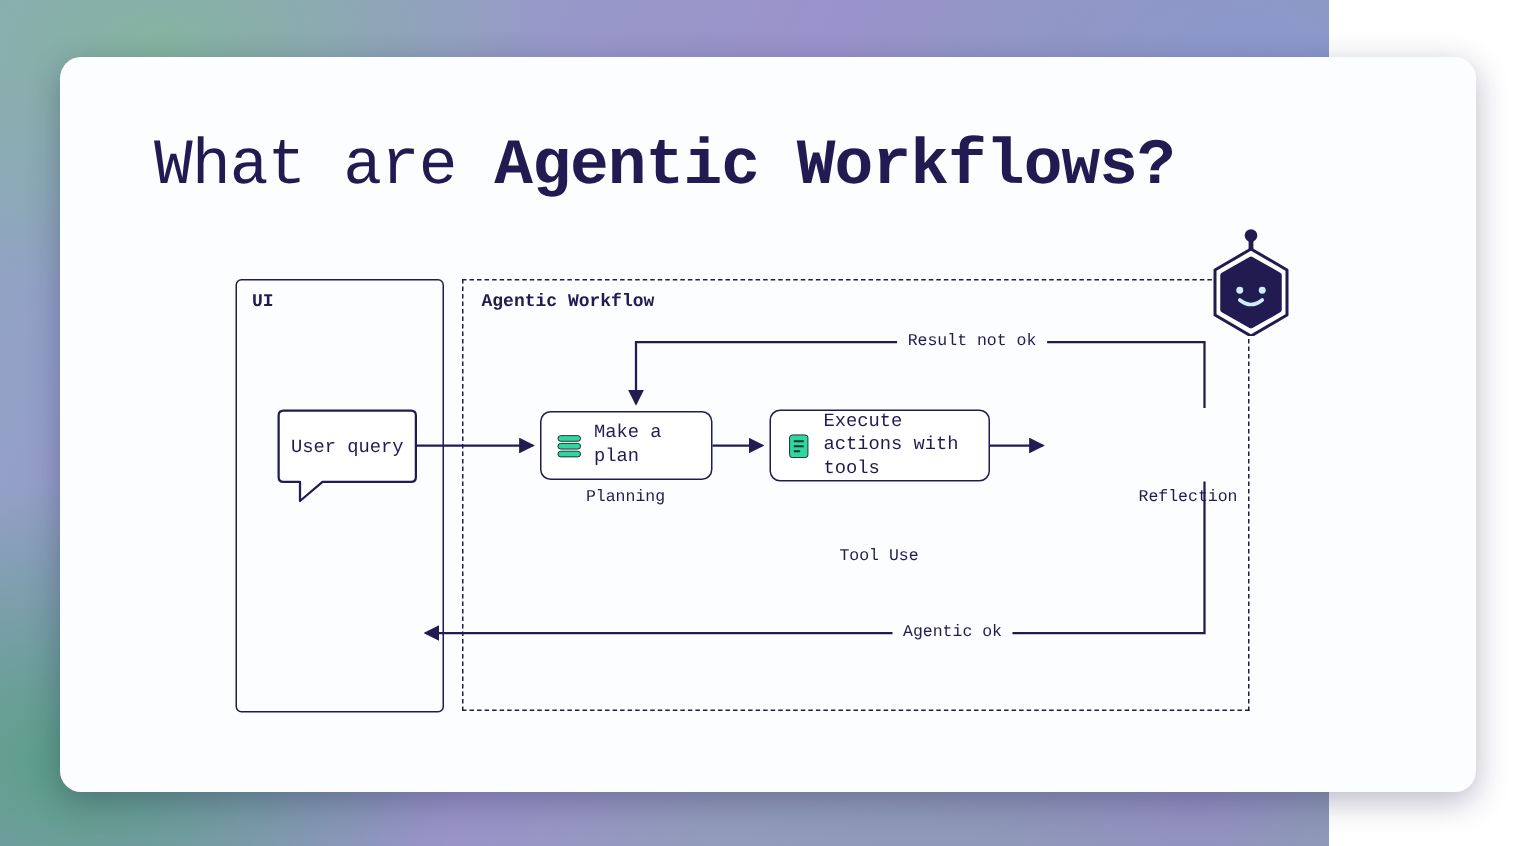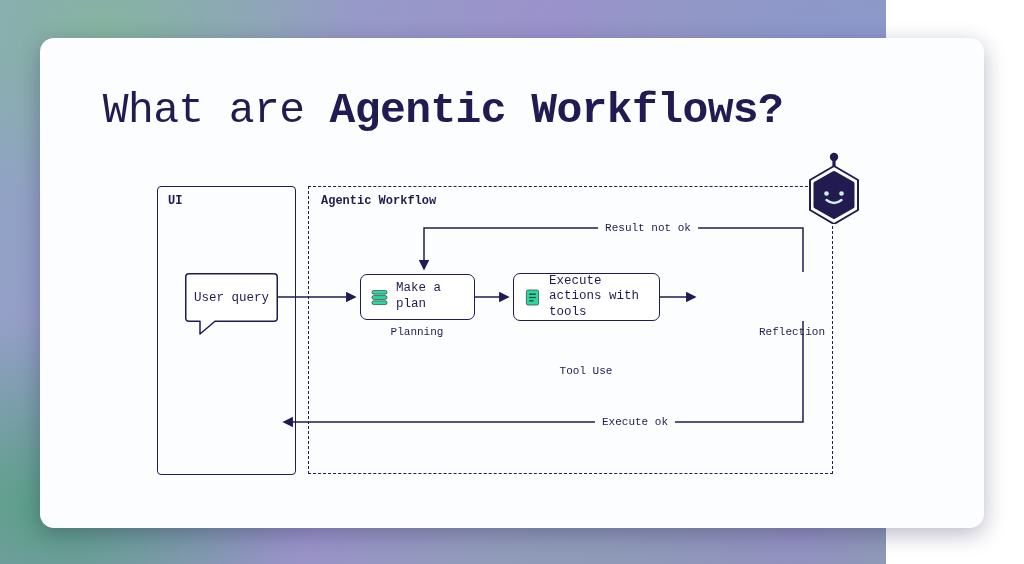--- a/index.html
+++ b/index.html
@@ -146,21 +146,21 @@
     <path d="M475 297 L508 297" fill="none" stroke="#221b52" stroke-width="1.5" marker-end="url(#arrow)"></path>
 
     <path d="M660 297 L695 297" fill="none" stroke="#221b52" stroke-width="1.5" marker-end="url(#arrow)"></path>
 
     <path d="M803 272 L803 228 L424 228 L424 269" fill="none" stroke="#221b52" stroke-width="1.5" marker-end="url(#arrow)"></path>
 
     <path d="M803 321 L803 422 L284 422" fill="none" stroke="#221b52" stroke-width="1.5" marker-end="url(#arrow)"></path>
   </svg>
 
   <div class="edge-label" style="left:648px; top:228px;">Result not ok</div>
-  <div class="edge-label" style="left:635px; top:422px;">Execute ok</div>
+  <div class="edge-label" style="left:635px; top:422px;">Agentic ok</div>
 
   <div class="robot">
     <svg width="56" height="74" viewBox="0 0 56 74">
       <circle cx="28" cy="7" r="4.2" fill="#221b52"></circle>
       <rect x="26.4" y="10" width="3.2" height="11" fill="#221b52"></rect>
       <polygon points="28,16 52,30 52,60 28,74 4,60 4,30" fill="#ffffff" stroke="#221b52" stroke-width="2" stroke-linejoin="round"></polygon>
       <polygon points="28,23 46.5,33.5 46.5,56.5 28,67 9.5,56.5 9.5,33.5" fill="#221b52" stroke="#221b52" stroke-width="4" stroke-linejoin="round"></polygon>
       <circle cx="20.5" cy="43.5" r="2.3" fill="#cfeef8"></circle>
       <circle cx="35.5" cy="43.5" r="2.3" fill="#cfeef8"></circle>
       <path d="M20.5 50 Q28 56 35.5 50" fill="none" stroke="#cfeef8" stroke-width="2.4" stroke-linecap="round"></path>

